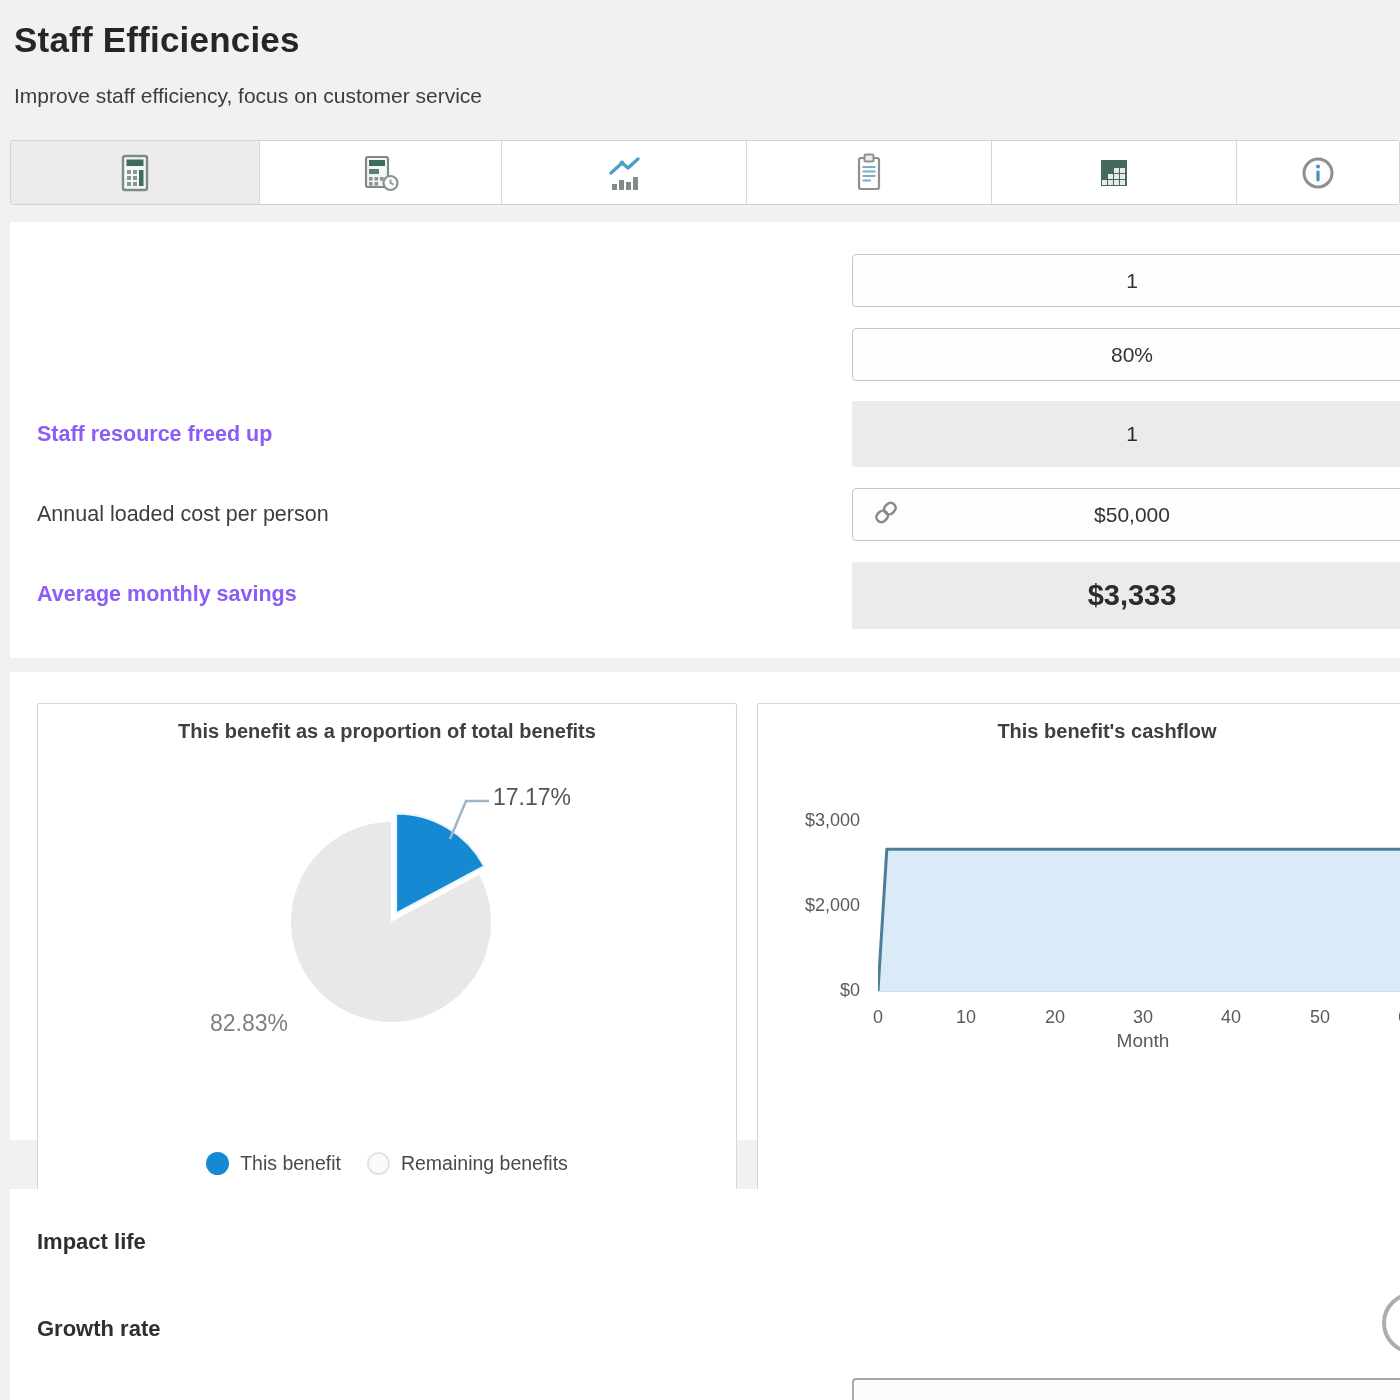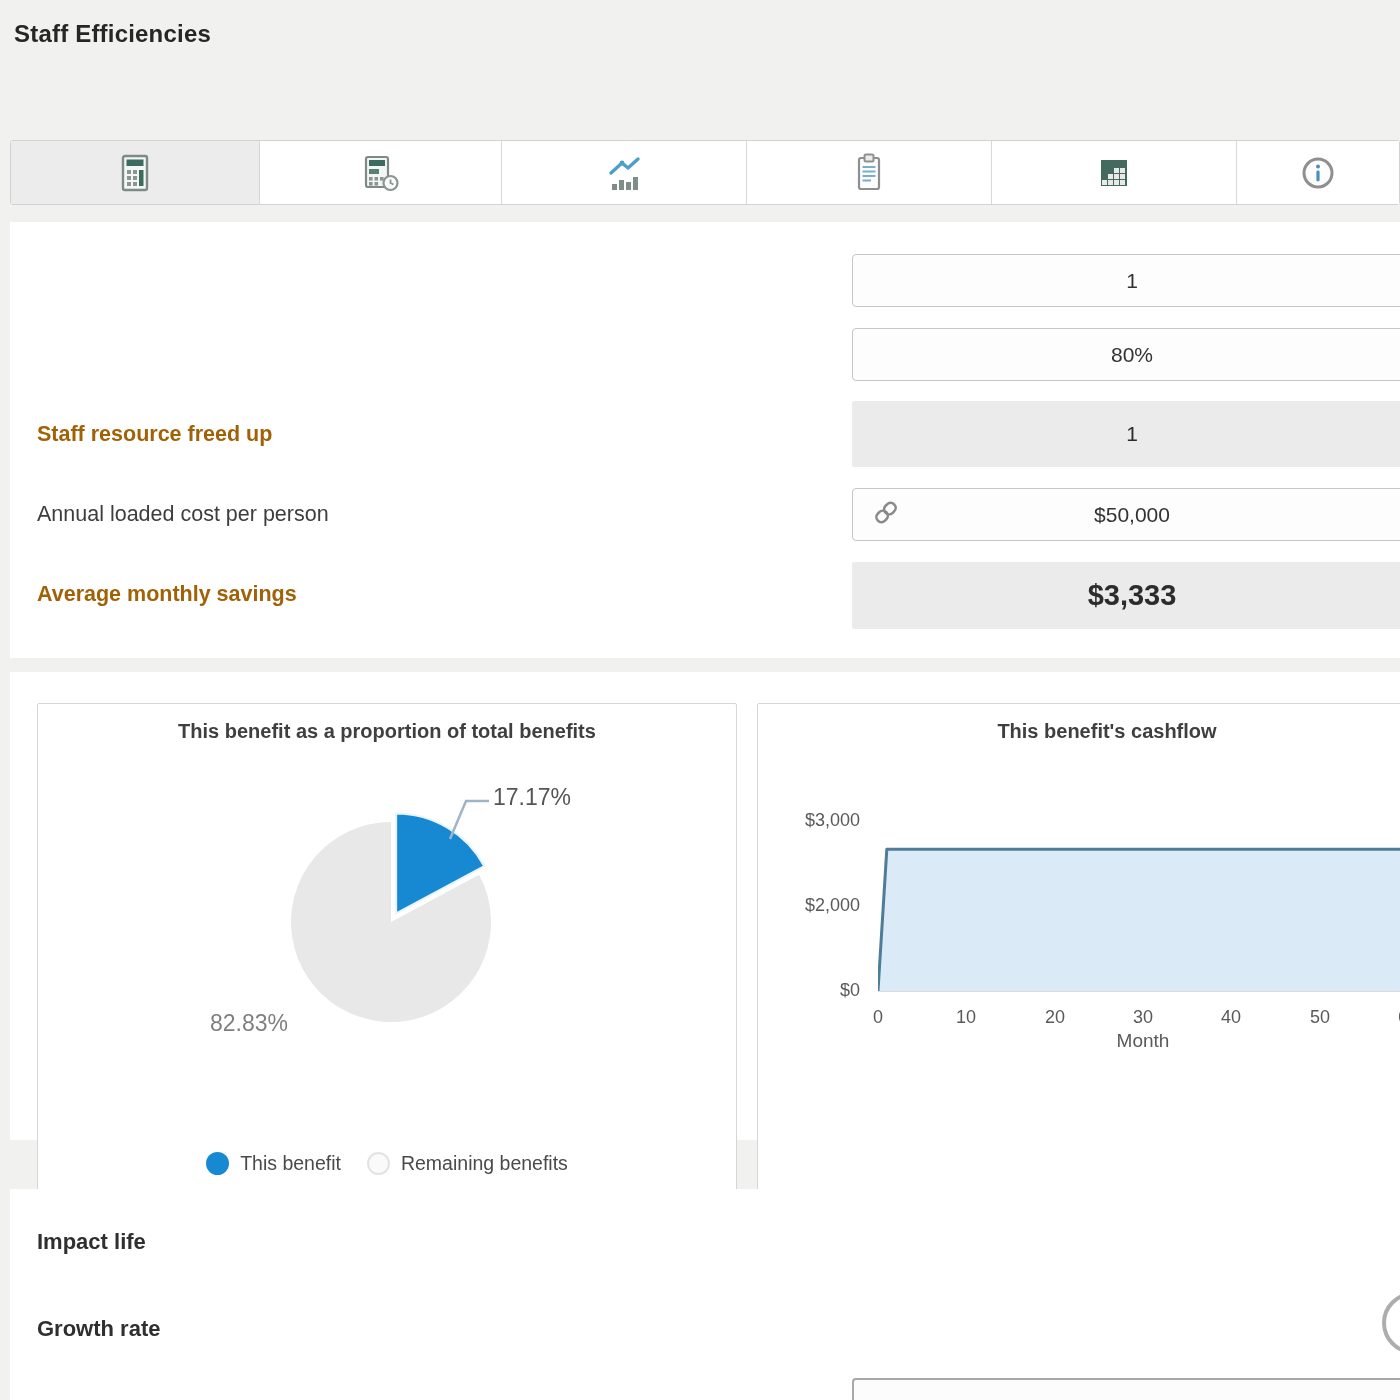--- a/index.html
+++ b/index.html
@@ -1,39 +1,39 @@
 <!DOCTYPE html>
 <html><head>
 <meta charset="utf-8">
 <style>
   * { margin:0; padding:0; box-sizing:border-box; }
   html,body { background:#f1f1ef; }
   body { font-family:"Liberation Sans", sans-serif; }
   #screen { position:relative; width:1400px; height:1400px; background:#f1f1ef; overflow:hidden; }
 
   
-  .page-title { position:absolute; left:14px; top:20px; font-size:24px; font-weight:600; color:#262626; letter-spacing:.2px; }
+  .page-title { position:absolute; left:14px; top:20px; font-size:35px; font-weight:600; color:#262626; letter-spacing:.2px; }
   .page-subtitle { position:absolute; left:14px; top:84px; font-size:21px; color:#3c3c3c; }
 
   
   .tabbar { position:absolute; left:10px; top:140px; width:1390px; height:65px; display:flex; background:#fff; border:1px solid #d2d2d2; border-radius:3px; }
   .tab { display:flex; align-items:center; justify-content:center; border-left:1px solid #d8d8d8; background:#fff; cursor:pointer; }
   .tab:first-child { border-left:none; }
   .tab.active { background:#ececec; }
   .tab svg { display:block; }
 
   
   .panel { position:absolute; left:10px; width:1390px; background:#fff; }
   #form-panel   { top:222px; height:436px; }
   #charts-panel { top:672px; height:468px; }
   #impact-panel { top:1160px; height:112px;margin-top:29px; }
   #growth-panel { top:1272px; height:128px;padding-left:36px; }
 
   .field-label { position:absolute; left:27px; font-size:21.5px; color:#3d3d3d; }
-  .field-label.bold { font-weight:700; color:#a16207; }
+  .field-label.bold { font-weight:700; color:#8b5cf6; }
 
   .field-box { position:absolute; left:842px; width:560px; display:flex; align-items:center; justify-content:center;
                font-size:21px; color:#333; }
   .field-box.editable { background:#fdfdfd; border:1.5px solid #c6c6c6; border-radius:4px; }
   .field-box.readonly { background:#ebebeb; border:none; border-radius:2px; color:#2b2b2b; }
   .field-box.emphasis { font-size:29px; font-weight:700; color:#2c2c2c; }
   .link-glyph { position:absolute; left:18px; top:50%; transform:translateY(-50%); }
 
   
   .chart-card { position:absolute; top:31px; height:495px; background:#fff; border:1px solid #d6d6d6; border-radius:2px; }
@@ -62,20 +62,21 @@
                  background:#fff; border:4px solid #adadad; }
   .growth-input { position:absolute; left:852px; top:1378px; width:560px; height:60px;
                   background:#fcfcfc; border:2px solid #a8a8a8; border-radius:4px; }
 </style>
 </head>
 <body>
 
 <div id="screen">
 
   <div class="page-title">Staff Efficiencies</div>
+  <div class="page-subtitle">Improve staff efficiency, focus on customer service</div>
 
   <div class="tabbar">
     <div class="tab active" style="width:248px">
       <span>
         <svg width="42" height="44" viewBox="0 0 42 44">
           <rect x="9" y="5" width="24" height="34" rx="2" fill="#f4f6f5" stroke="#7d8a86" stroke-width="2.4"></rect>
           <rect x="12.5" y="8.5" width="17" height="6.5" fill="#3e6b5f"></rect>
           <g fill="#8a9691">
             <rect x="13" y="19" width="4" height="4"></rect>
               <rect x="19" y="19" width="4" height="4"></rect>

